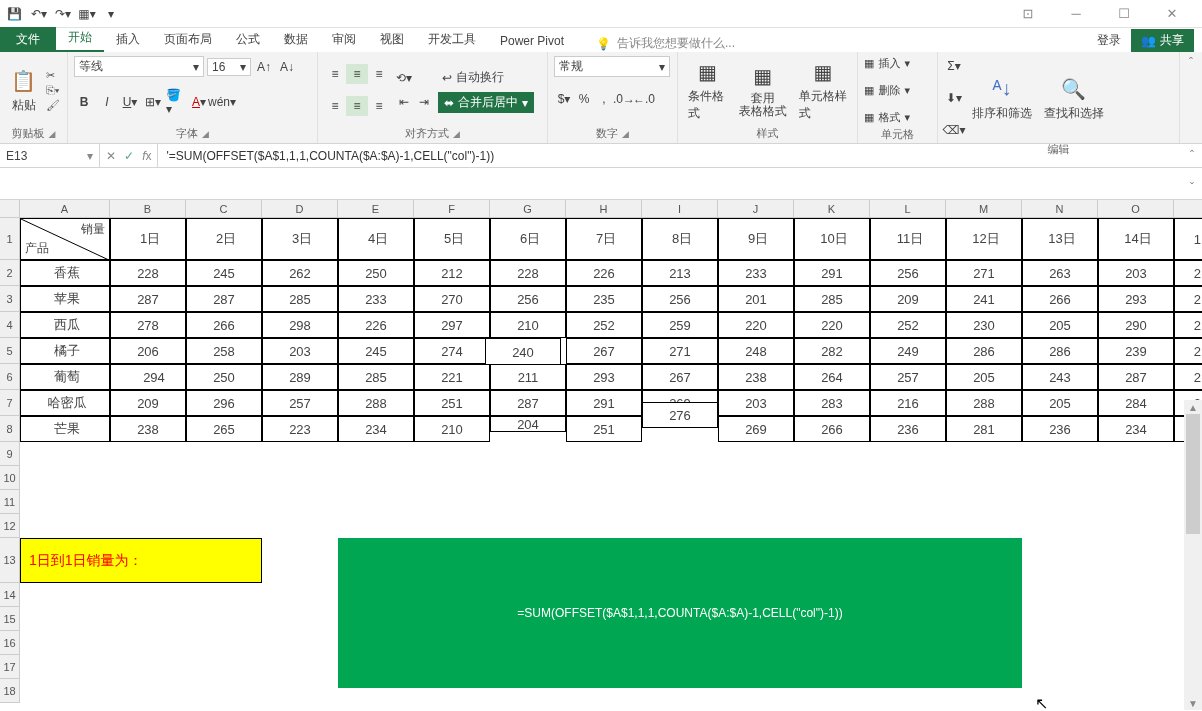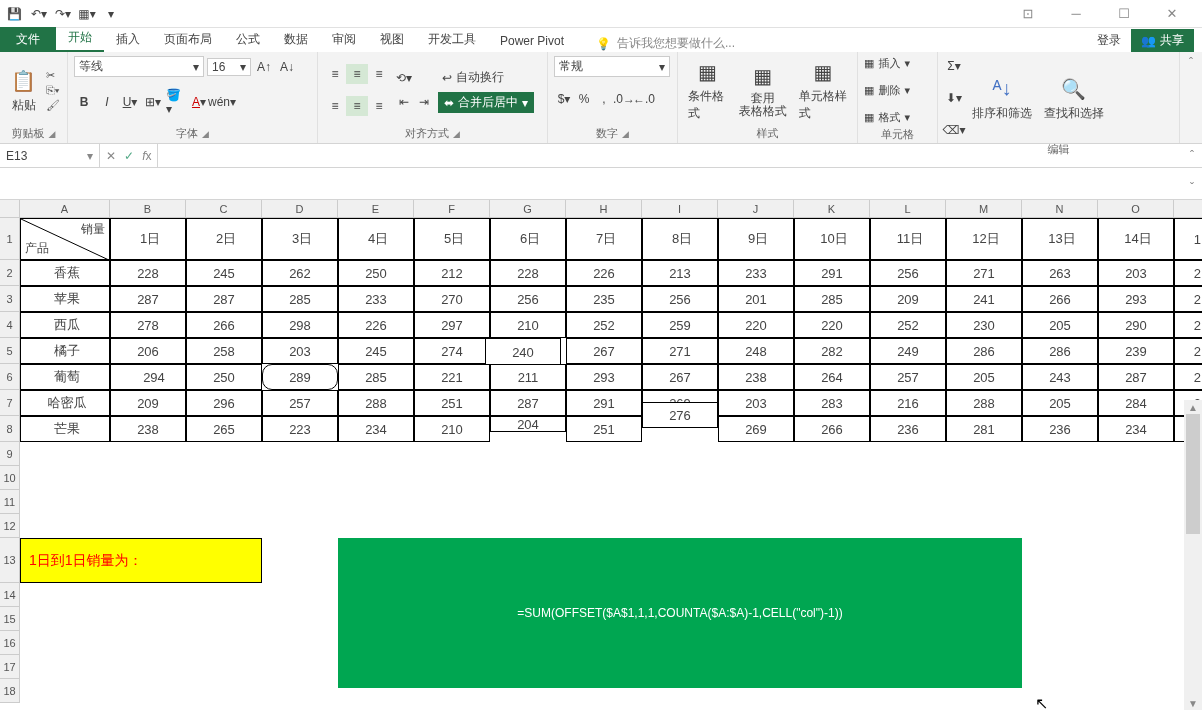--- a/index.html
+++ b/index.html
@@ -305,20 +305,21 @@
   <div class="name-box">
       <span>E13</span>
       <span style="color:#888">▾</span>
     </div>
   <div class="formula-btns">
     <span>✕</span>
     <span style="color:#5a8">✓</span>
     <span><i>f</i>x</span>
   </div>
   <div class="formula-bar">
+    <span>'=SUM(OFFSET($A$1,1,1,COUNTA($A:$A)-1,CELL("col")-1))</span>
     <span class="formula-expand">ˆ</span>
   </div>
 </div>
 <div class="formula-detail">
   <span class="formula-expand2">ˇ</span>
 </div>
 
 <div class="grid-wrap" style="height:510px">
   <div class="corner"></div>
   <div class="col-headers" id="colheaders">
@@ -442,21 +443,21 @@
       <div class="cell data-cell" style="left: 698px; top: 120px; width: 76px; height: 26px;">248</div>
       <div class="cell data-cell" style="left: 774px; top: 120px; width: 76px; height: 26px;">282</div>
       <div class="cell data-cell" style="left: 850px; top: 120px; width: 76px; height: 26px;">249</div>
       <div class="cell data-cell" style="left: 926px; top: 120px; width: 76px; height: 26px;">286</div>
       <div class="cell data-cell" style="left: 1002px; top: 120px; width: 76px; height: 26px;">286</div>
       <div class="cell data-cell" style="left: 1078px; top: 120px; width: 76px; height: 26px;">239</div>
       <div class="cell data-cell" style="left: 1154px; top: 120px; width: 30px; height: 26px; justify-content: flex-end; padding-right: 2px;">2</div>
       <div class="cell header-cell" style="left: 0px; top: 146px; width: 90px; height: 26px;">葡萄</div>
       <div class="cell data-cell" style="left: 90px; top: 146px; width: 76px; height: 26px; padding-left: 16px;">294</div>
       <div class="cell data-cell" style="left: 166px; top: 146px; width: 76px; height: 26px;">250</div>
-      <div class="cell data-cell" style="left: 242px; top: 146px; width: 76px; height: 26px; border-radius: 10px;">289</div>
+      <div class="cell data-cell" style="left: 242px; top: 146px; width: 76px; height: 26px;">289</div>
       <div class="cell data-cell" style="left: 318px; top: 146px; width: 76px; height: 26px;">285</div>
       <div class="cell data-cell" style="left: 394px; top: 146px; width: 76px; height: 26px;">221</div>
       <div class="cell data-cell" style="left: 470px; top: 146px; width: 76px; height: 26px;">211</div>
       <div class="cell data-cell" style="left: 546px; top: 146px; width: 76px; height: 26px;">293</div>
       <div class="cell data-cell" style="left: 622px; top: 146px; width: 76px; height: 26px;">267</div>
       <div class="cell data-cell" style="left: 698px; top: 146px; width: 76px; height: 26px;">238</div>
       <div class="cell data-cell" style="left: 774px; top: 146px; width: 76px; height: 26px;">264</div>
       <div class="cell data-cell" style="left: 850px; top: 146px; width: 76px; height: 26px;">257</div>
       <div class="cell data-cell" style="left: 926px; top: 146px; width: 76px; height: 26px;">205</div>
       <div class="cell data-cell" style="left: 1002px; top: 146px; width: 76px; height: 26px;">243</div>

